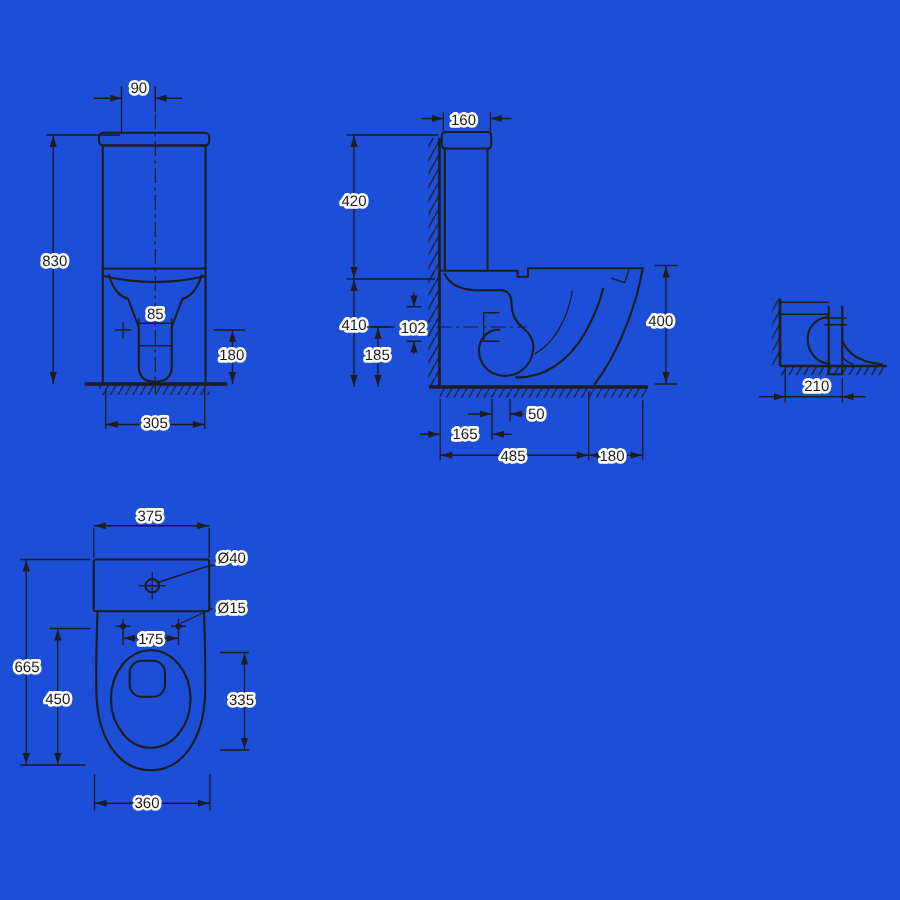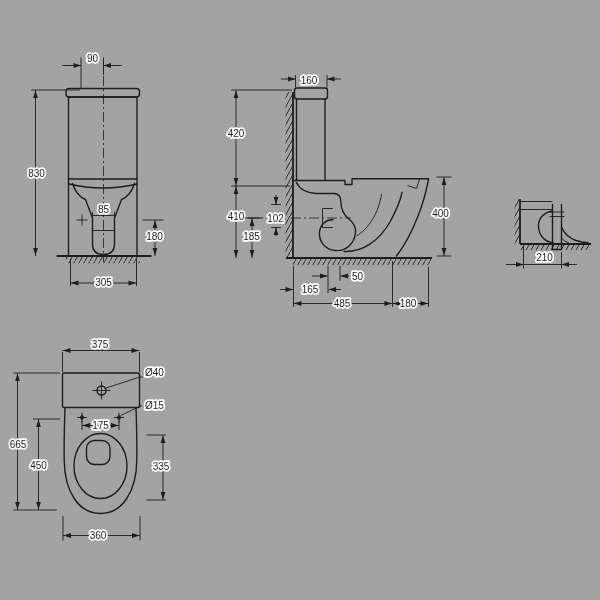--- a/index.html
+++ b/index.html
@@ -1,16 +1,16 @@
 <!DOCTYPE html>
 <html><head>
 <meta charset="utf-8">
 <style>
   html,body{margin:0;padding:0;background:#fff;}
-  .canvas{position:relative;width:600px;height:600px;background:#a3a3a3;overflow:hidden;
+  .canvas{position:relative;width:600px;height:600px;background:#1d4ed8;overflow:hidden;
           font-family:"Liberation Sans", sans-serif;}
   svg{display:block}
   .ln   {stroke:#1d1d1d;stroke-width:1.4;fill:none;stroke-linecap:round;stroke-linejoin:round;}
   .thin {stroke:#1d1d1d;stroke-width:0.9;fill:none;stroke-linecap:butt;}
   .thick{stroke:#1d1d1d;stroke-width:2.2;fill:none;stroke-linecap:butt;}
   .wall {stroke:#1d1d1d;stroke-width:1.8;fill:none;}
   .cl   {stroke:#1d1d1d;stroke-width:0.8;fill:none;stroke-dasharray:10 3 2 3;}
   .dim  {font-size:10px;fill:#1b1b1b;text-anchor:middle;
          paint-order:stroke;stroke:#ffffff;stroke-width:3.5px;stroke-linejoin:round;}
   .dimL {text-anchor:start;}

